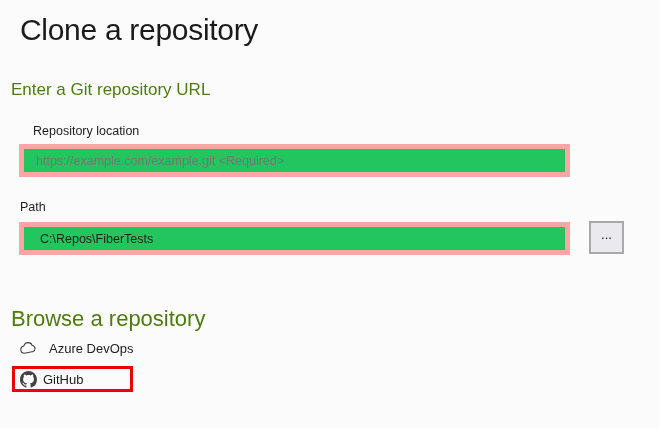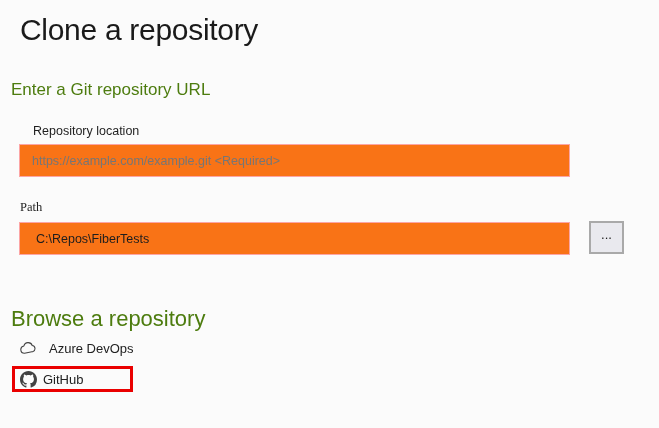--- a/index.html
+++ b/index.html
@@ -22,26 +22,26 @@
     font-size: 17px; font-weight: 400; color: #4d7c0f;
   }
   .heading-url { top: 80px; }
   .heading-browse { top: 306px; font-size: 22px; text-align: center; }
 
   .field-label {
     position: absolute; left: 20px;
     font-size: 12.5px; color: #1e1e1e;
   }
   .label-repo { top: 124px; margin-left: 13px; }
-  .label-path { top: 200px; font-family: Liberation Serif, serif; }
+  .label-path { top: 200px; }
 
   .text-input {
     position: absolute; left: 19px; width: 551px; height: 33px;
-    background: #f97316;
-    border: 1px solid #fca5a5;
+    background: #22c55e;
+    border: 5px solid #fca5a5;
     font-family: "Liberation Sans", sans-serif;
     font-size: 12.5px;
     padding: 0 12px;
     color: #1e1e1e;
     outline: none;
   }
   .text-input::placeholder { color: #767676; opacity: 1; }
   .input-repo { top: 144px; }
   .input-path { top: 222px; padding-left: 16px; }
 

